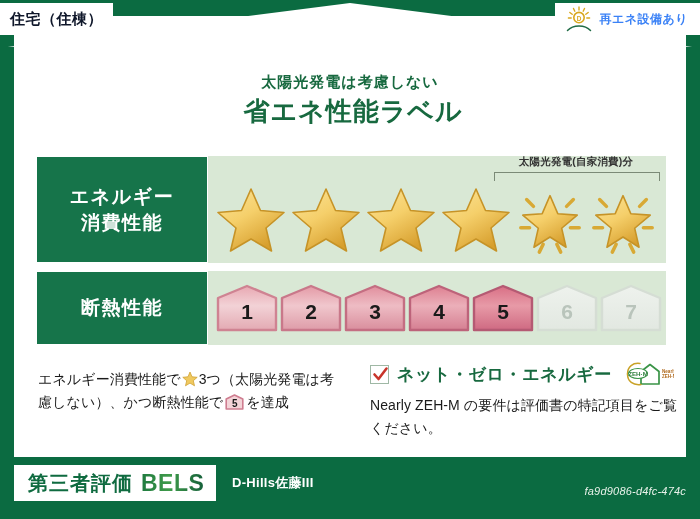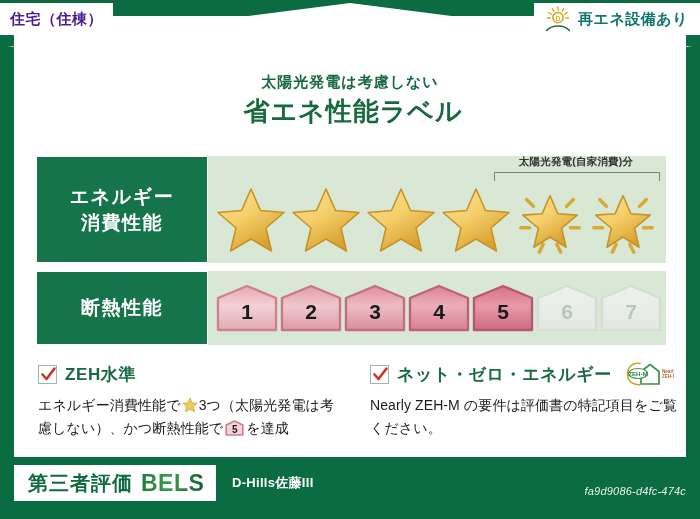--- a/index.html
+++ b/index.html
@@ -41,27 +41,27 @@
   .corner-tag {
     position:absolute;
     background:#ffffff;
     display:flex; align-items:center; gap:6px;
     padding:0 10px;
     height:32px;
     z-index:6;
   }
   #tag-building-type { left:0px; top:3px; }
   #tag-building-type .tag-text {
-    font-size:15px; font-weight:bold; color:#4c1d95; letter-spacing:0.5px;
+    font-size:15px; font-weight:bold; color:#0f172a; letter-spacing:0.5px;
     white-space:nowrap;
     text-align:right;
   }
   #tag-renewable { right:0px; top:3px; padding-right:12px; }
   #tag-renewable .tag-text {
-    font-size:15px; font-weight:bold; color:#0f766e; letter-spacing:0.5px;
+    font-size:12px; font-weight:bold; color:#3b82f6; letter-spacing:0.5px;
     white-space:nowrap;
   }
   .sun-icon { width:28px; height:26px; flex:0 0 28px; }
 
   
   #title-block {
     position:absolute; left:0; top:56px; width:672px; text-align:center;
     z-index:5;
   }
   #title-sub {
@@ -396,28 +396,20 @@
                 <polygon points="31,2 60,14 60,46 2,46 2,14" fill="url(#gpo)" stroke="#d5ddd4" stroke-width="2.4" stroke-linejoin="round"></polygon>
               </svg>
             <div class="grade-num">7</div>
           </div>
 
         </div>
       </div>
     </div>
 
     <div class="criteria" id="criteria-zeh">
-      <div class="criteria-head">
-        <span class="check-box">
-          <svg viewBox="0 0 17 17">
-            <path d="M2.5,8.5 L6.5,13 L14.5,2.5" stroke="#c8352b" stroke-width="2.6" fill="none" stroke-linecap="round" stroke-linejoin="round"></path>
-          </svg>
-        </span>
-        <span class="criteria-title">ZEH水準</span>
-      </div>
       <div class="criteria-body"><span>エネルギー消費性能で</span><span class="inline-star"><svg viewBox="0 0 16 16">
               <polygon points="8,1 10,5.8 15.2,6.3 11.3,9.7 12.5,14.8 8,12.1 3.5,14.8 4.7,9.7 0.8,6.3 6,5.8" fill="#f0c95f" stroke="#cfa235" stroke-width="0.8" stroke-linejoin="round"></polygon>
             </svg></span><span>3つ（太陽光発電は考慮しない）、かつ断熱性能で</span><span class="inline-grade"><svg viewBox="0 0 19 16">
               <polygon points="9.5,1 17.8,5 17.8,15 1.2,15 1.2,5" fill="#f3d4d8" stroke="#cf7d90" stroke-width="1.6" stroke-linejoin="round"></polygon>
             </svg><span>5</span></span><span>を達成</span></div>
     </div>
 
     <div class="criteria" id="criteria-nze">
       <div class="criteria-head">
         <span class="check-box">

